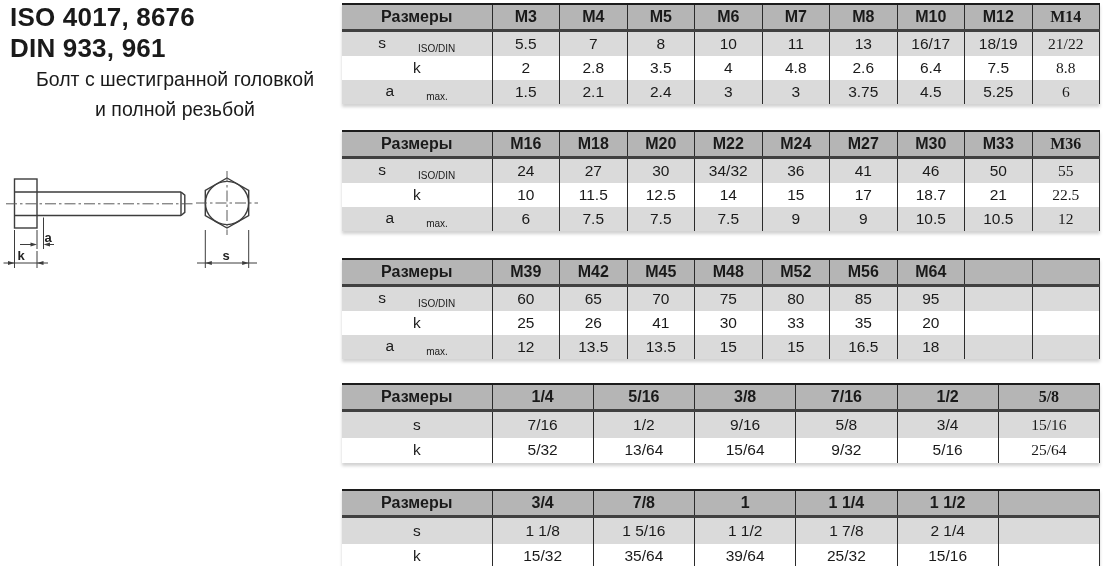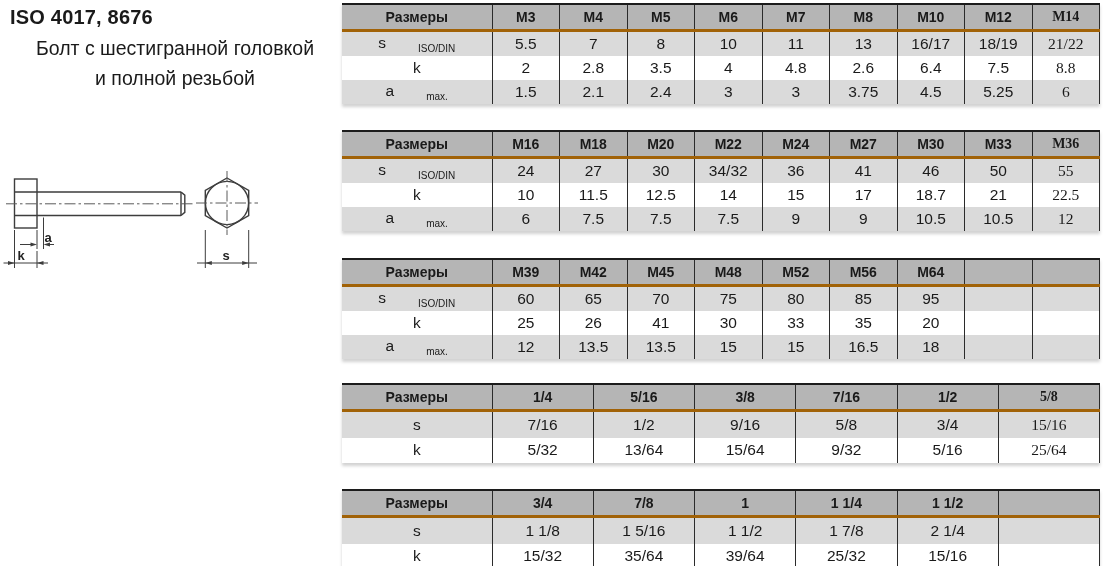--- a/index.html
+++ b/index.html
@@ -7,21 +7,21 @@
     width: 1104px; height: 566px;
     background: #ffffff;
     font-family: "Liberation Sans", sans-serif;
     color: #1a1a1a;
     position: relative;
     overflow: hidden;
   }
 
   
   .left-panel { position: absolute; left: 10px; top: 2px; width: 330px; }
-  .std-line { font-size: 20px; font-weight: bold; line-height: 31px; letter-spacing: 0.2px; }
+  .std-line { font-size: 26px; font-weight: bold; line-height: 31px; letter-spacing: 0.2px; }
   .desc-line { font-size: 19.5px; line-height: 30px; text-align: center; }
 
   
   #drawing { position: absolute; left: 0; top: 166px; }
 
   
   #tables-root { position: absolute; left: 342px; top: 3px; width: 758px; }
   table.dim-table {
     border-collapse: collapse;
     table-layout: fixed;
@@ -32,41 +32,42 @@
   table.dim-table th, table.dim-table td {
     text-align: center;
     vertical-align: middle;
     padding: 0;
     font-size: 15.5px;
     overflow: hidden;
     white-space: nowrap;
   }
   table.dim-table thead th {
     background: #b5b5b5;
-    border-bottom: 3px solid #a16207;
+    border-bottom: 3px solid #404040;
     font-weight: bold;
     height: 24px;
-    font-size: 14px;
+    font-size: 16px;
   }
   table.dim-table tbody td, table.dim-table tbody th { height: 24px; background: #ffffff; font-weight: normal; }
   table.dim-table.rows2 tbody td, table.dim-table.rows2 tbody th { height: 25.5px; }
   table.dim-table tbody tr:nth-child(odd) td,
   table.dim-table tbody tr:nth-child(odd) th { background: #dadada; }
   table.dim-table th + th, table.dim-table td + td, table.dim-table th + td {
     border-left: 1px solid #2b2b2b;
   }
   table.dim-table th:last-child, table.dim-table td:last-child { border-right: 1px solid #2b2b2b; font-family: Liberation Serif, serif; }
   td.row-label { font-size: 16px; }
   td.row-label .sub { font-size: 10px; vertical-align: -4px; letter-spacing: 0; padding-left: 32px; }
 </style>
 </head>
 <body>
 
 <div class="left-panel">
   <div class="std-line">ISO 4017, 8676</div>
+  <div class="std-line">DIN 933, 961</div>
   <div class="desc-line">Болт с шестигранной головкой</div>
   <div class="desc-line">и полной резьбой</div>
 </div>
 
 <svg id="drawing" width="280" height="114" viewBox="0 166 280 114" xmlns="http://www.w3.org/2000/svg">
 
   <g stroke="#3d3d3d" fill="none" stroke-width="1.4">
     <rect x="14.5" y="179" width="22.5" height="49"></rect>
     <path d="M14.5 192 H181 M14.5 215.5 H181 M181 192 V215.5"></path>
     <path d="M181 192 L184.8 195.2 V212.3 L181 215.5"></path>

